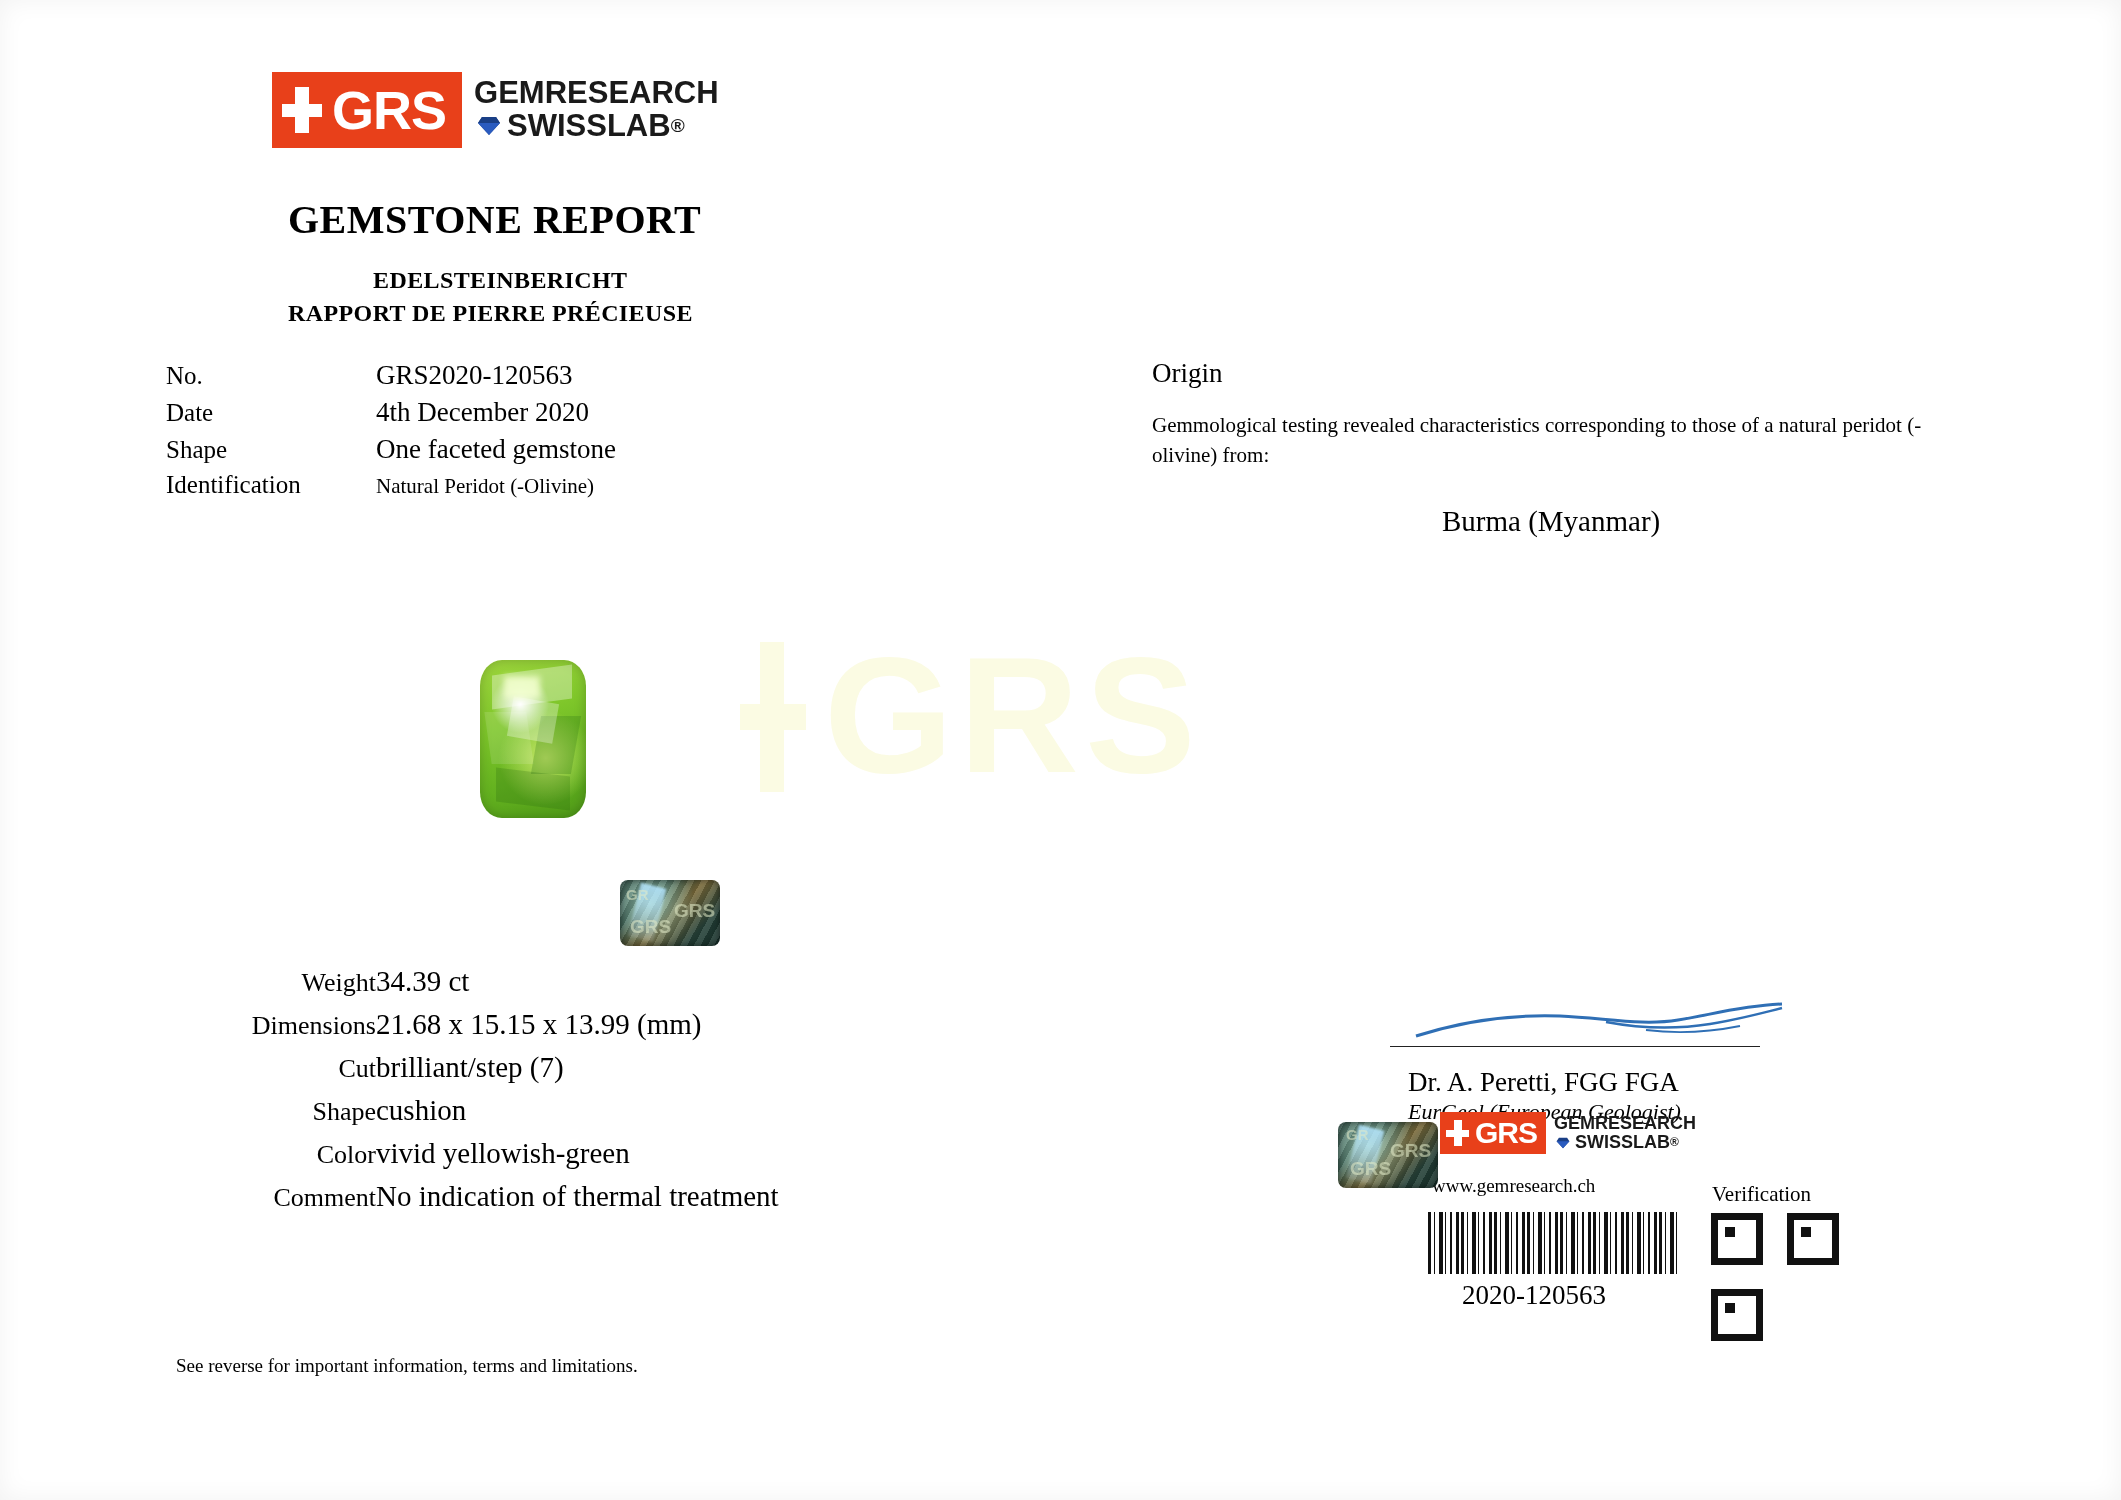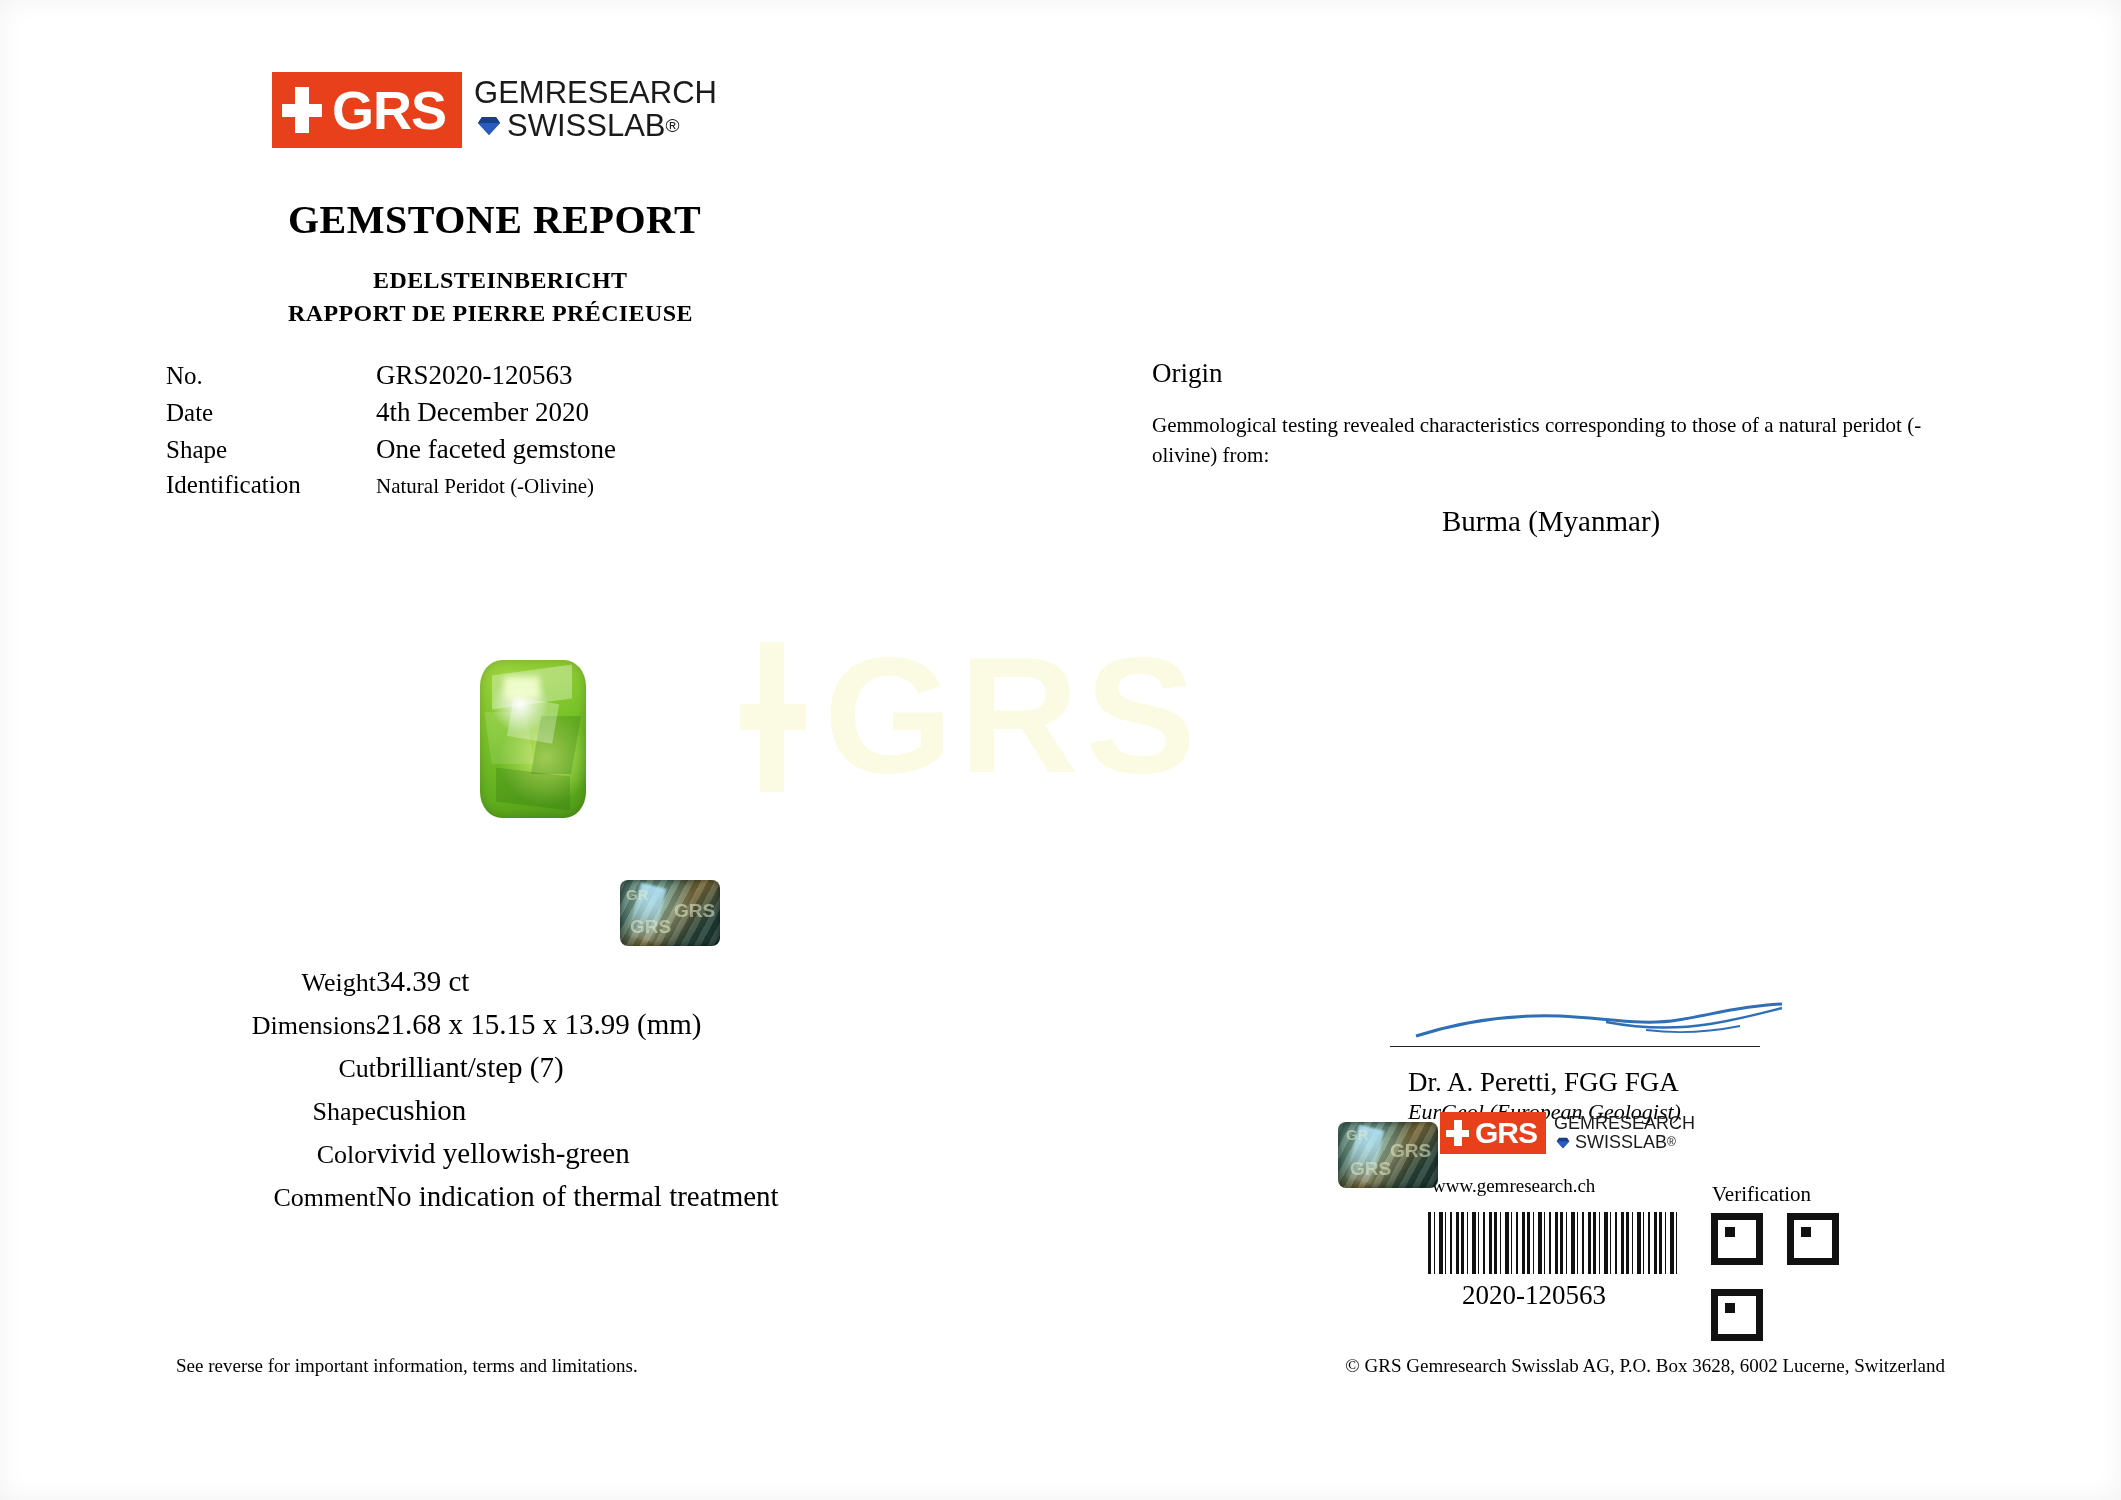--- a/index.html
+++ b/index.html
@@ -89,21 +89,21 @@
     background: #ffffff;
   }
   .grs-logo .grs-word {
     color: #ffffff;
     font-family: "Liberation Sans", sans-serif;
     font-weight: bold;
     letter-spacing: -1px;
   }
   .grs-logo .right-txt {
     font-family: "Liberation Sans", sans-serif;
-    font-weight: normal;
+    font-weight: bold;
     line-height: 1.06;
     color: #1a1a1a;
     margin-left: 12px;
   }
   .grs-logo .right-txt .l2 {
     display: flex;
     align-items: center;
   }
   .diamond {
     display: inline-block;
@@ -543,16 +543,15 @@
     <div class="verif-label">Verification</div>
     <div class="barcode"></div>
     <div class="barcode-number">2020-120563</div>
     <div class="qr">
       <span class="finder tl"></span>
       <span class="finder tr"></span>
       <span class="finder bl"></span>
     </div>
 
     <div class="footer-left">See reverse for important information, terms and limitations.</div>
-    <div class="footer-right">© GRS Gemresearch Swisslab AG, P.O. Box 3628, 6002 Lucerne, Switzerland</div>
 
   </div>
 </div>
 
 </body></html>

